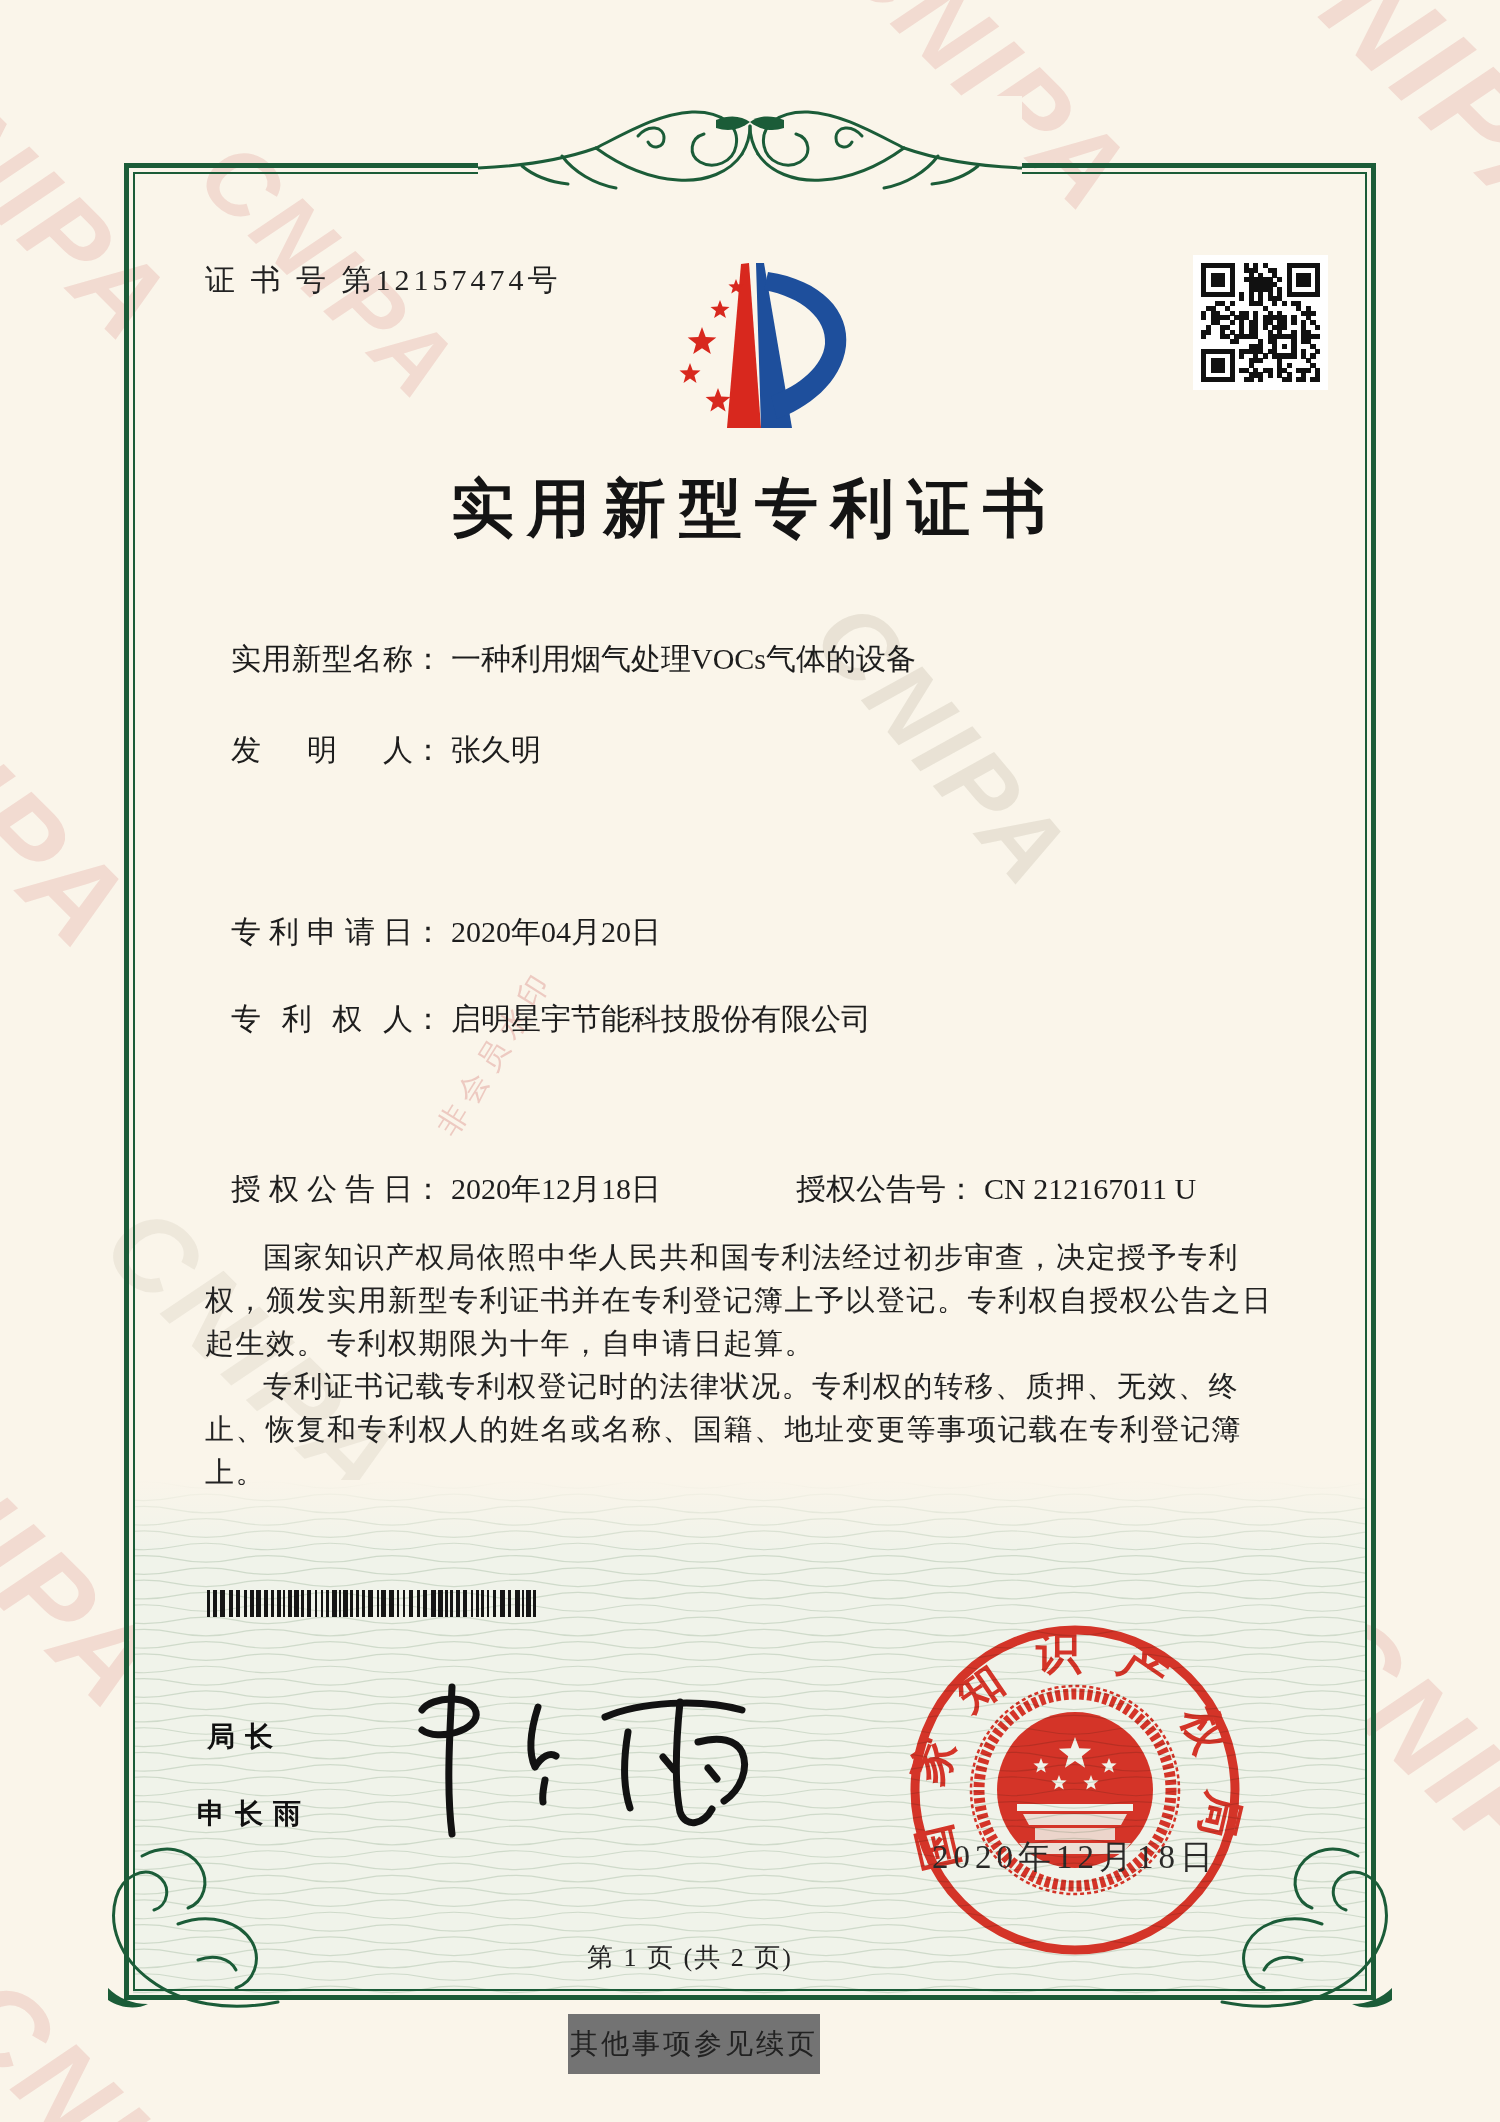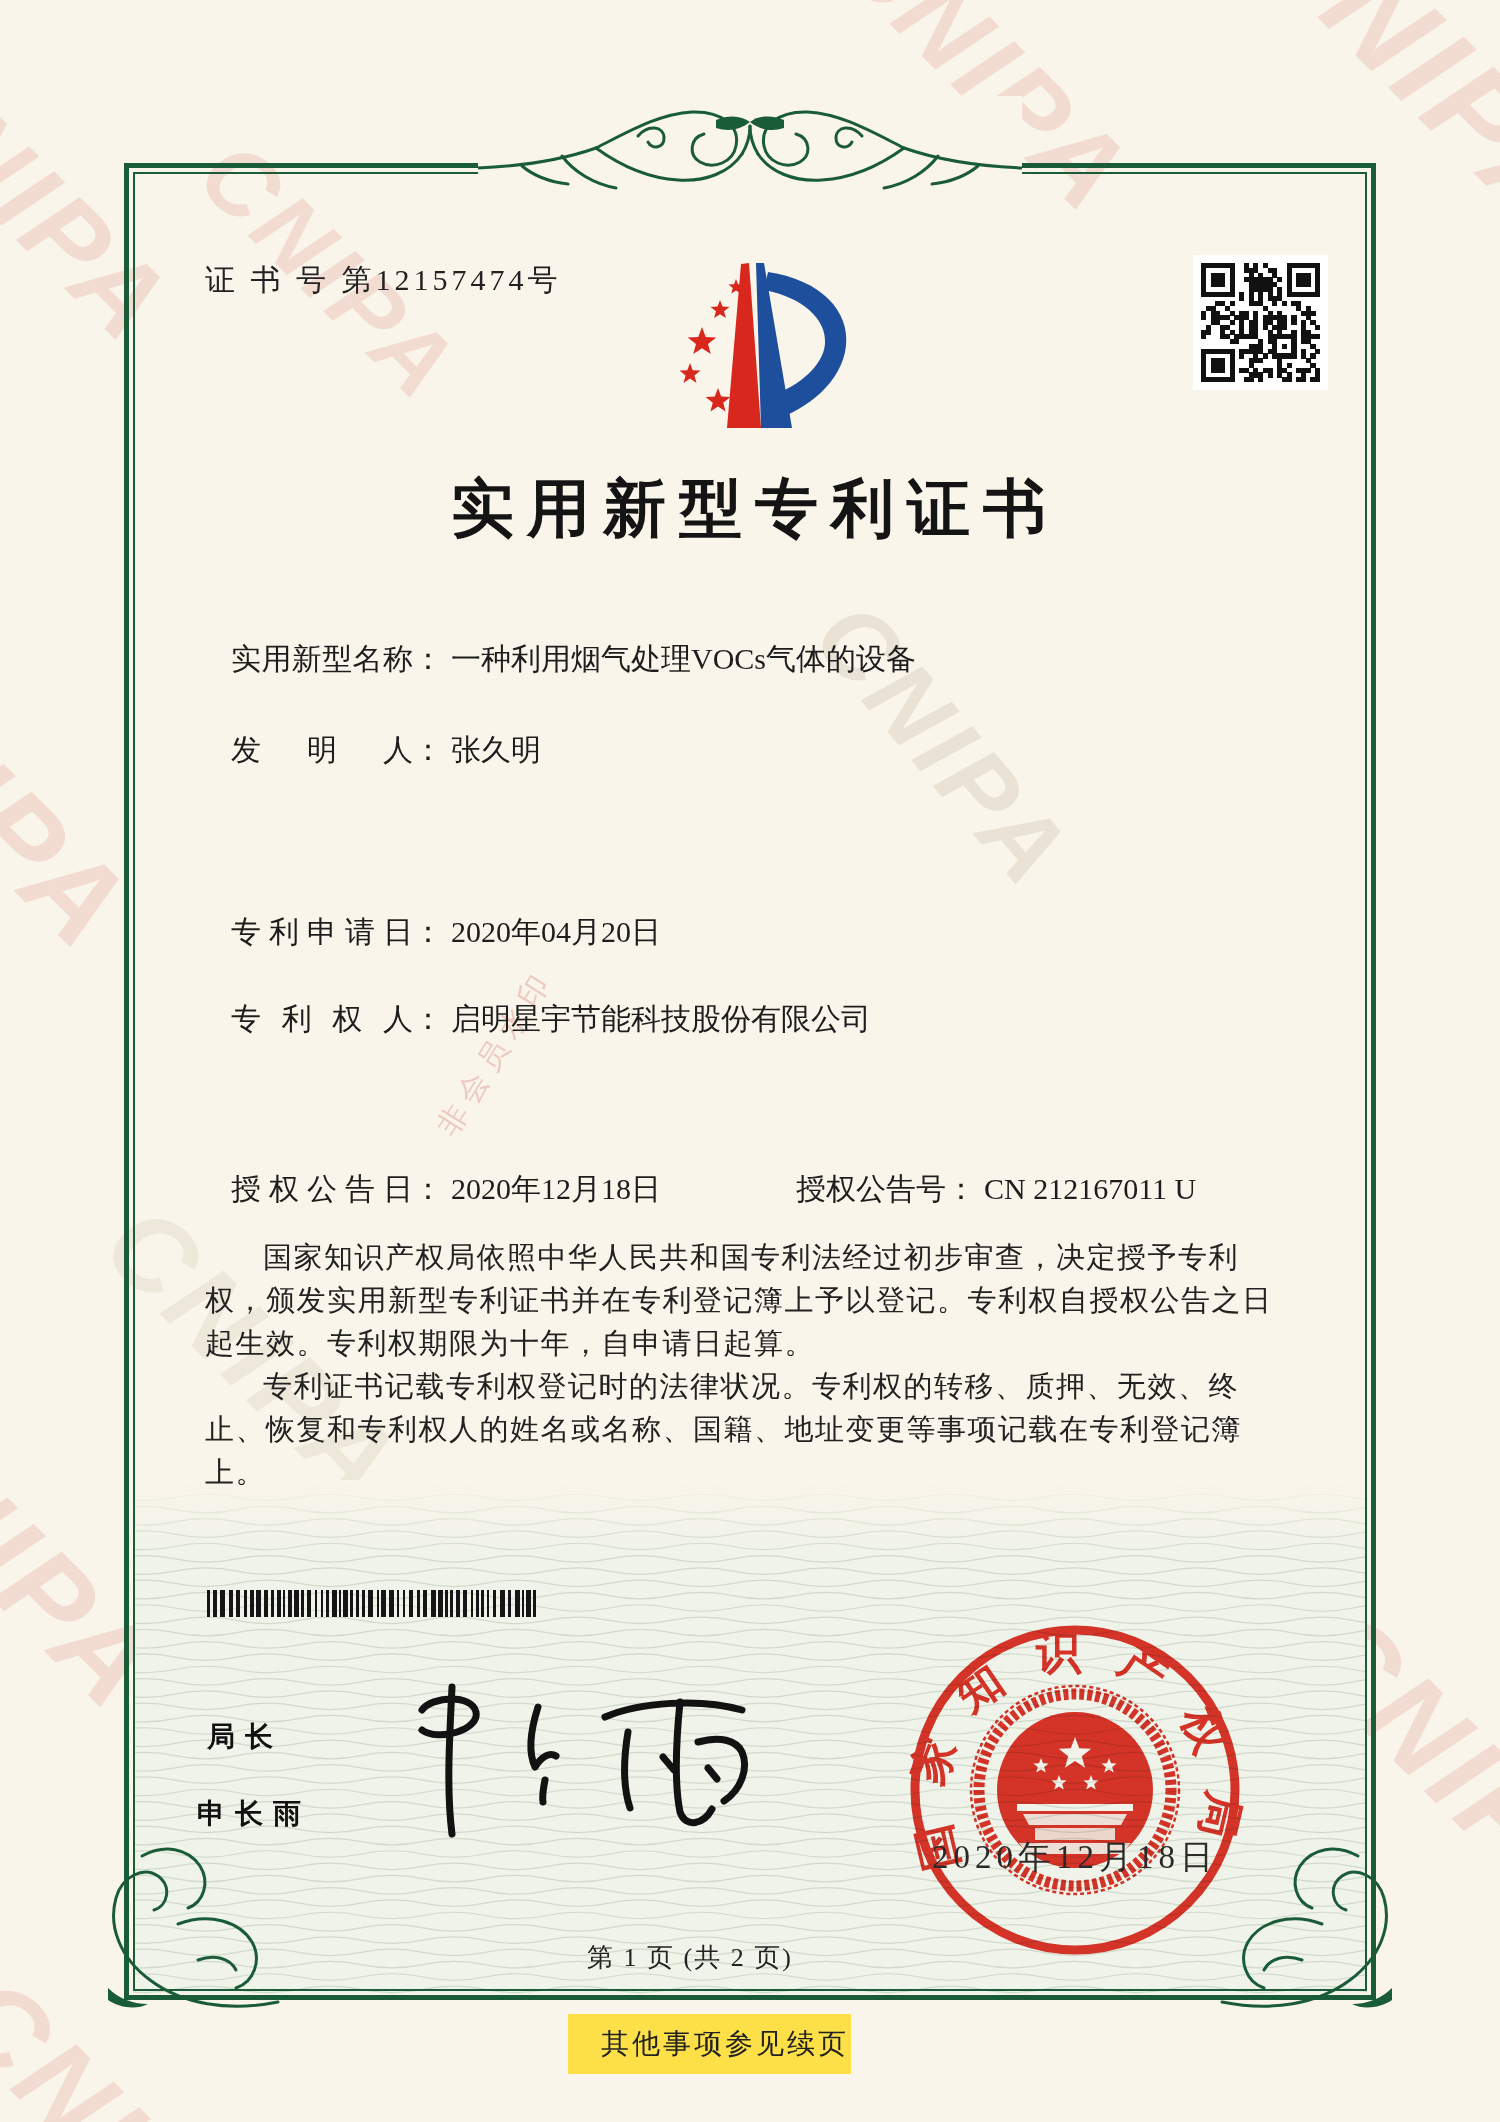--- a/index.html
+++ b/index.html
@@ -68,22 +68,22 @@
   }
   
   .barcode{position:absolute;left:207px;top:1590px;}
   .sig-title{position:absolute;left:207px;top:1718px;font-family:"Liberation Sans","DejaVu Sans",sans-serif;font-weight:700;font-size:28px;letter-spacing:10px;color:#111;}
   .sig-name{position:absolute;left:197px;top:1783px;font-family:"Liberation Sans","DejaVu Sans",sans-serif;font-weight:700;font-size:28px;letter-spacing:10px;color:#111;margin-top:12px;}
   .signature{position:absolute;left:380px;top:1672px;}
   .seal{position:absolute;left:900px;top:1615px;opacity:.92;mix-blend-mode:multiply;}
   .page-info{position:absolute;left:560px;top:1940px;width:260px;text-align:center;font-size:26px;letter-spacing:2px;color:#222;}
   .cont-note{
     position:absolute;left:568px;top:2014px;width:252px;height:60px;
-    background:#fde047;text-align:center;line-height:60px;
-    font-size:28px;letter-spacing:3px;color:#222;padding-left:31px;
+    background:#737373;text-align:center;line-height:60px;
+    font-size:28px;letter-spacing:3px;color:#222;
   }
 </style>
 </head>
 <body>
 
 <div class="page">
 
   <span class="wm" style="left:-60px;top:20px;font-size:110px;transform:rotate(45deg)">CNIPA</span>
   <span class="wm" style="left:255px;top:120px;font-size:95px;transform:rotate(45deg)">CNIPA</span>
   <span class="wm" style="left:900px;top:-110px;font-size:110px;transform:rotate(45deg)">CNIPA</span>

